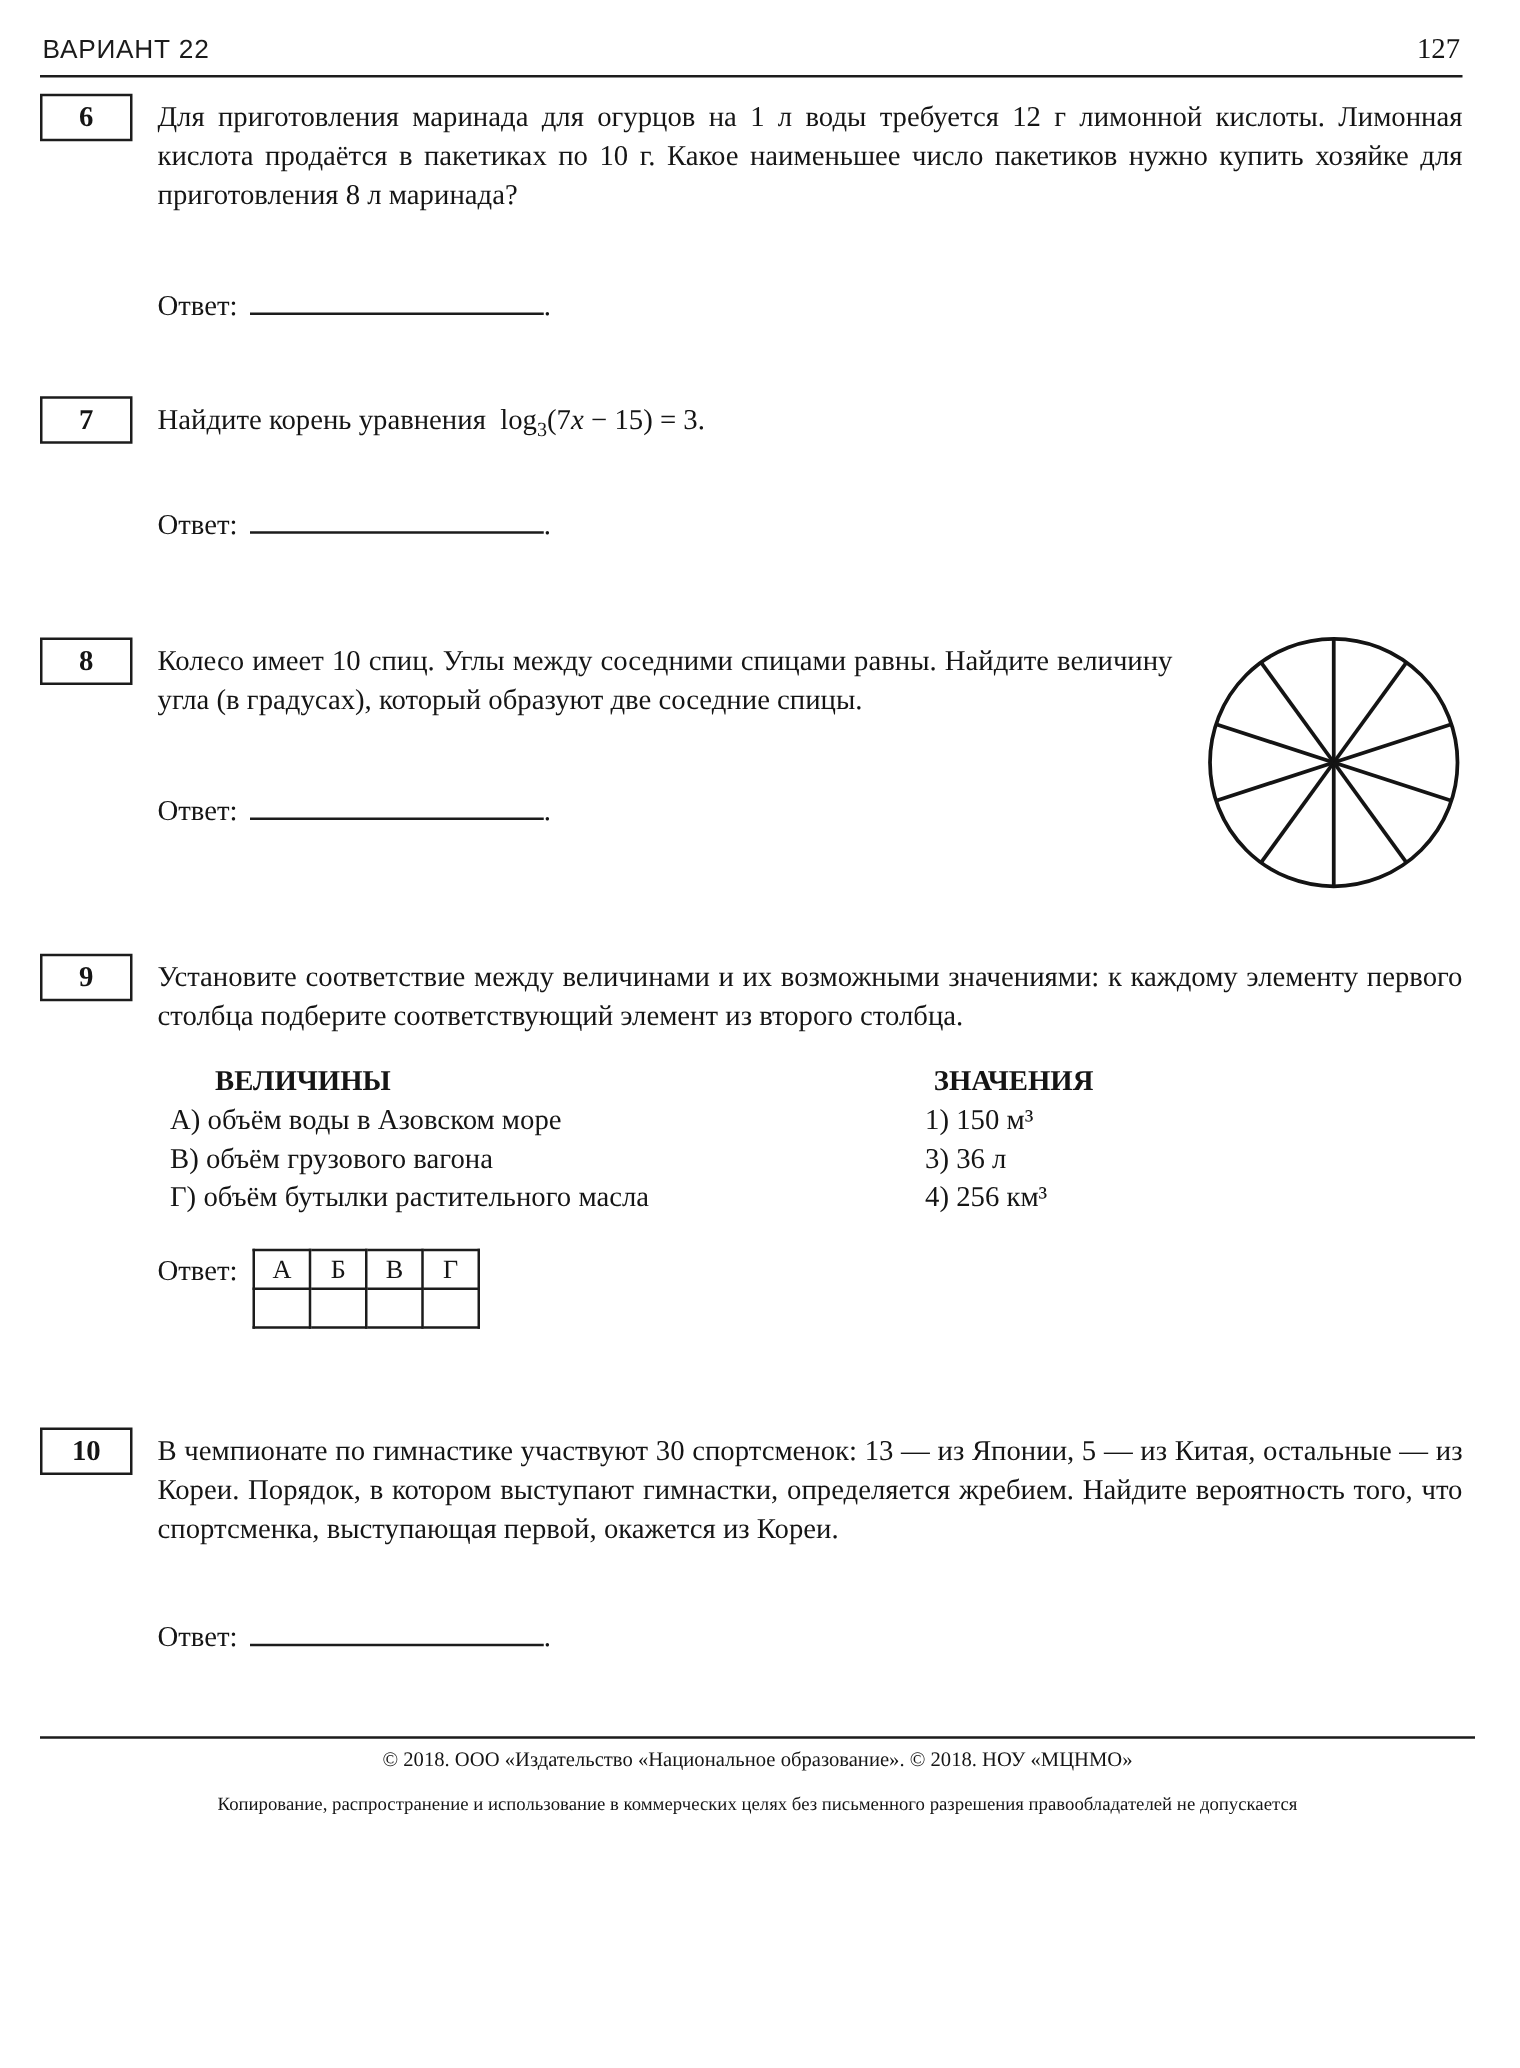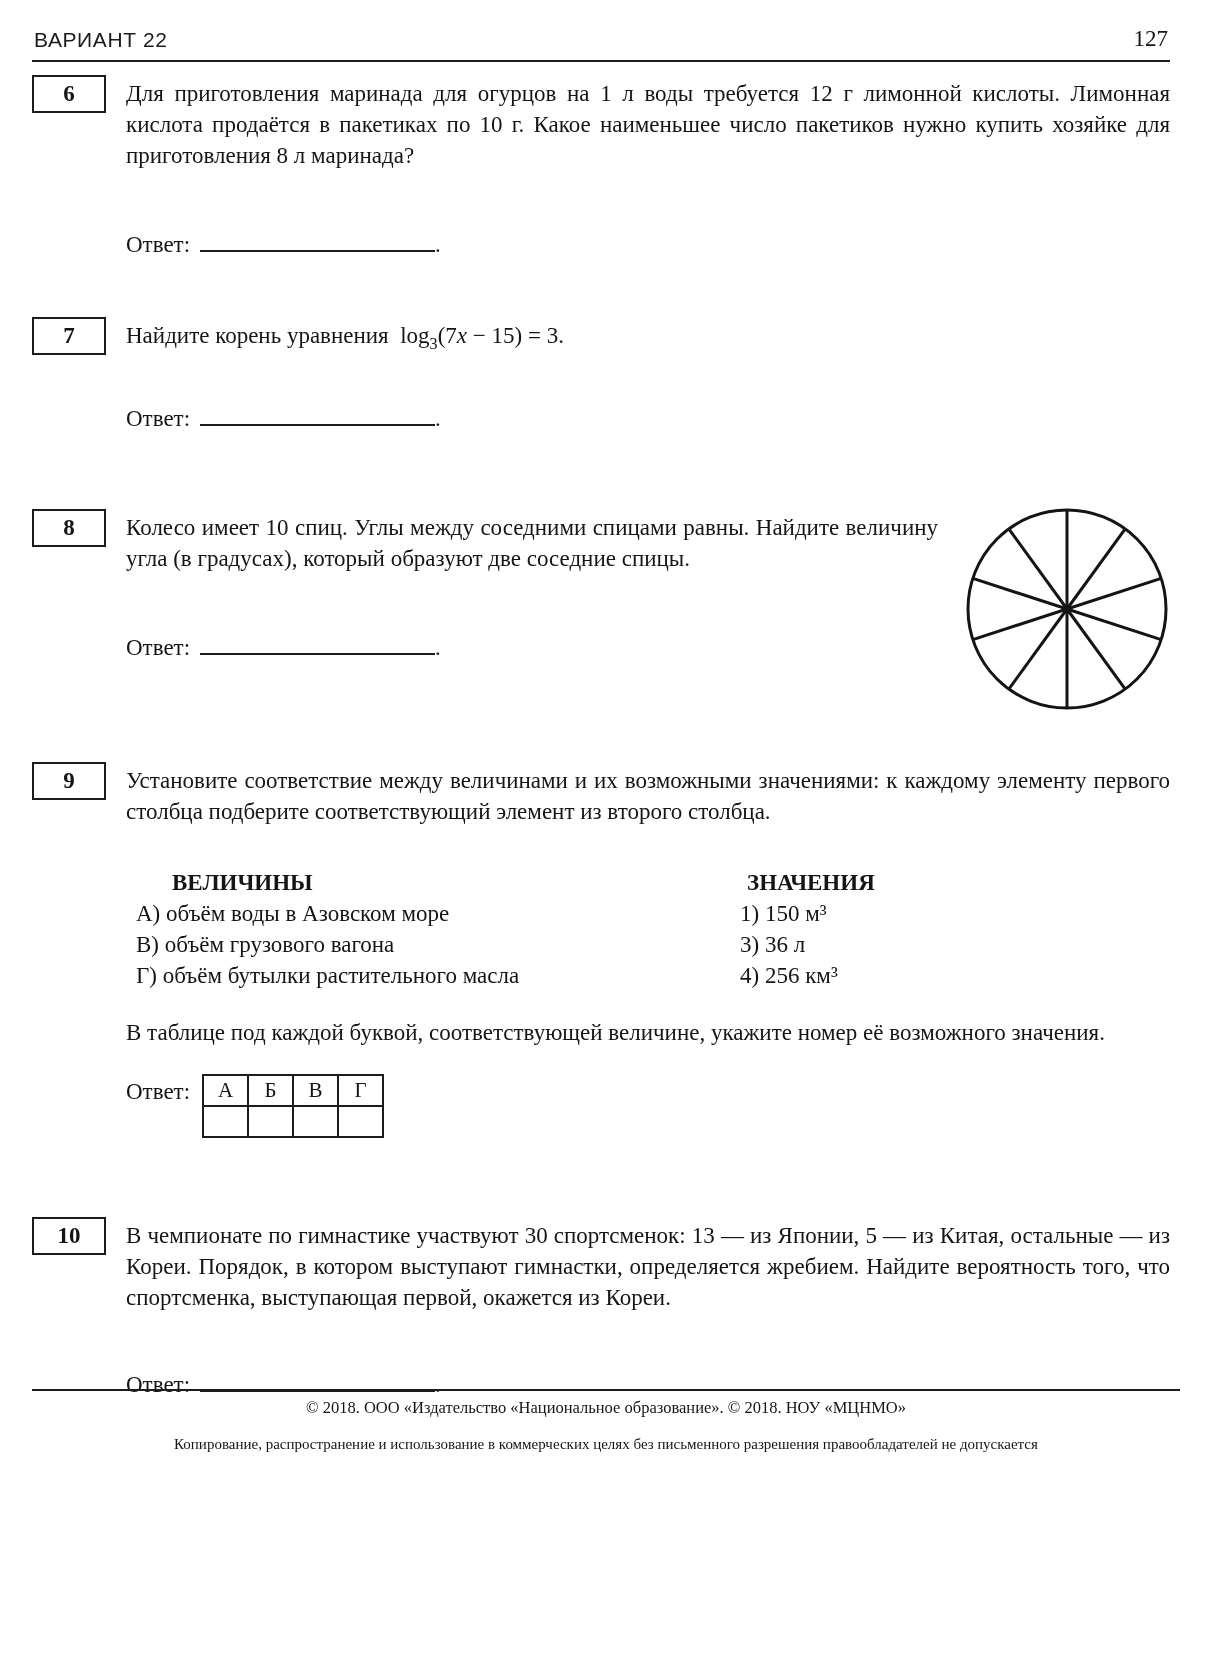--- a/index.html
+++ b/index.html
@@ -51,21 +51,21 @@
   .m-p8 { margin-top:78px; }
   .ans-p8 { margin-top:58px; }
   .m-p9 { margin-top:45px; }
   .m-p10 { margin-top:82px; }
   .ans-p10 { margin-top:56px; }
   
   .p8-flex { display:flex; }
   .p8-text { flex:1; margin-right:26px; }
   .wheel { flex:0 0 206px; margin-top:-6px; }
   
-  .headings { display:flex; margin-top:40px; font-weight:bold; }
+  .headings { display:flex; margin-top:21px; font-weight:bold; }
   .headings .hl { flex:0 0 575px; padding-left:46px; }
   .headings .hr { flex:1; padding-left:46px; }
   .match-row { display:flex;gap:39px; }
   .match-row .ml { flex:0 0 575px; padding-left:10px; }
   .match-row .mr { flex:1; }
   .outro { margin-top:26px; }
   .ans-p9 { margin-top:28px; display:flex; align-items:flex-start; }
   table.ansgrid { border-collapse:collapse; margin-left:12px; margin-top:-2px; }
   table.ansgrid td {
     width:45px; height:31px; border:2px solid #1c1c1c;
@@ -157,21 +157,20 @@
       </div>
       <div class="match-row">
         <div class="ml">В) объём грузового вагона</div>
         <div class="mr">3) 36 л</div>
       </div>
       <div class="match-row">
         <div class="ml">Г) объём бутылки растительного масла</div>
         <div class="mr">4) 256 км³</div>
       </div>
 
-      <div class="ptext outro">В таблице под каждой буквой, соответствующей величине, укажите номер её возможного значения.</div>
 
       <div class="answer ans-p9">
         <span>Ответ:</span>
         <table class="ansgrid">
           <tbody>
               <tr>
             <td>А</td>
             <td>Б</td>
             <td>В</td>
             <td>Г</td>

